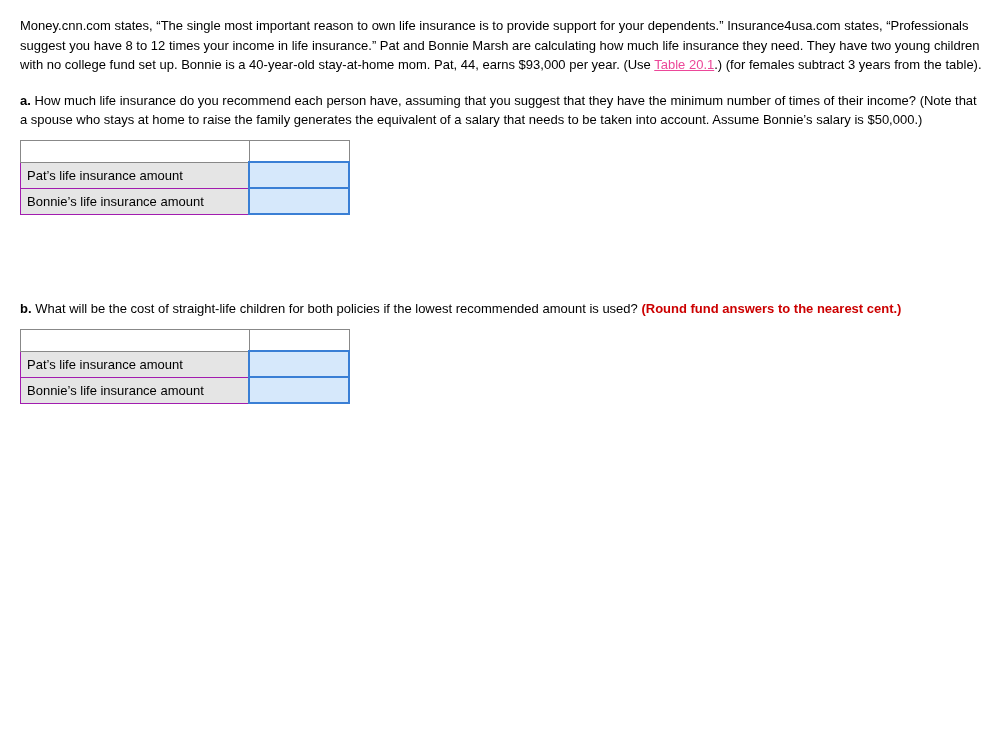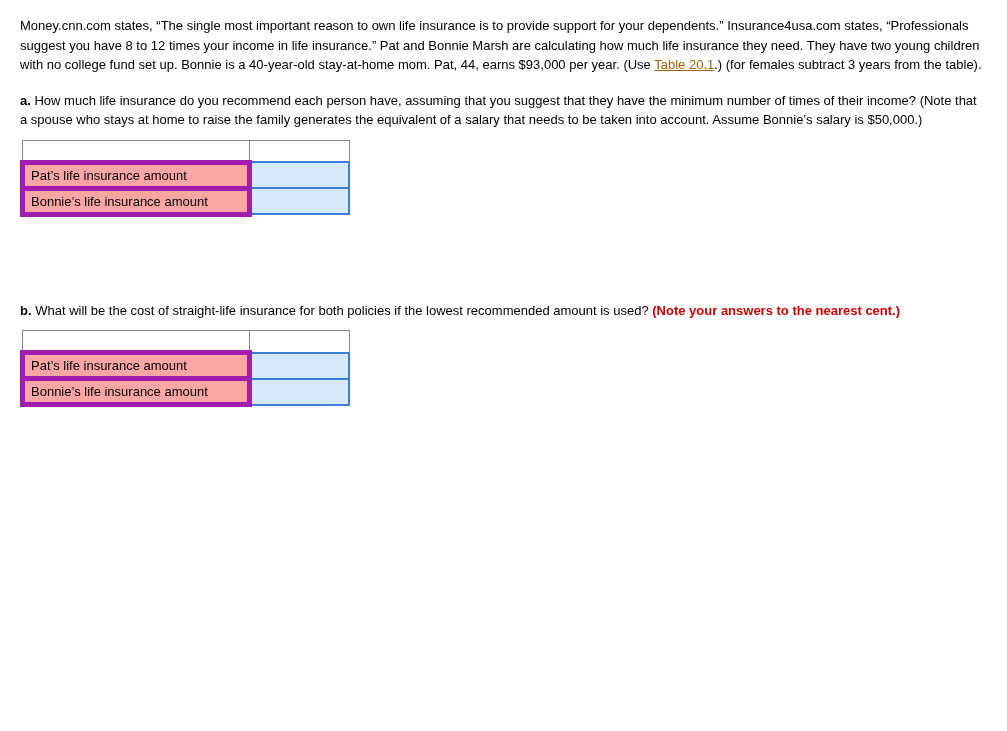--- a/index.html
+++ b/index.html
@@ -18,21 +18,21 @@
       min-height: 731px;
     }
 
     .intro-text {
       line-height: 1.5;
       margin-bottom: 16px;
       color: #000;
     }
 
     .intro-text a {
-      color: #a16207;
+      color: #ec4899;
       text-decoration: underline;
     }
 
     .question-block {
       margin-bottom: 24px;
     }
 
     .question-label {
       font-weight: bold;
       color: #000;
@@ -60,25 +60,25 @@
     }
 
     table thead tr th {
       border: 1px solid #888;
       height: 22px;
       background: #fff;
       padding: 0;
     }
 
     table tbody tr td {
-      border: 5px solid #a21caf;
+      border: 1px solid #a21caf;
       padding: 3px 6px;
       font-size: 13px;
       color: #000;
-      background: #fca5a5;
+      background: #e5e5e5;
       height: 26px;
     }
 
     table tbody tr td.input-cell {
       padding: 0;
       background: #d6e8fb;
       border: 2px solid #3a7fd5;
       width: 100px;
     }
 
@@ -137,21 +137,21 @@
       </tbody>
     </table>
   </div>
 </div>
 
 <div class="section-spacer"></div>
 <div class="section-spacer"></div>
 
 <div class="question-block">
   <div class="question-label">
-    <span>b.</span><span class="normal"> What will be the cost of straight-life insurance for both policies if the lowest recommended amount is used?</span><span class="highlight"> (Note your answers to the nearest cent.)</span>
+    <span>b.</span><span class="normal"> What will be the cost of straight-life children for both policies if the lowest recommended amount is used?</span><span class="highlight"> (Round fund answers to the nearest cent.)</span>
   </div>
   <div class="table-container">
     <table>
       <thead>
         <tr class="header-row">
           <th></th>
           <th></th>
         </tr>
       </thead>
       <tbody>

